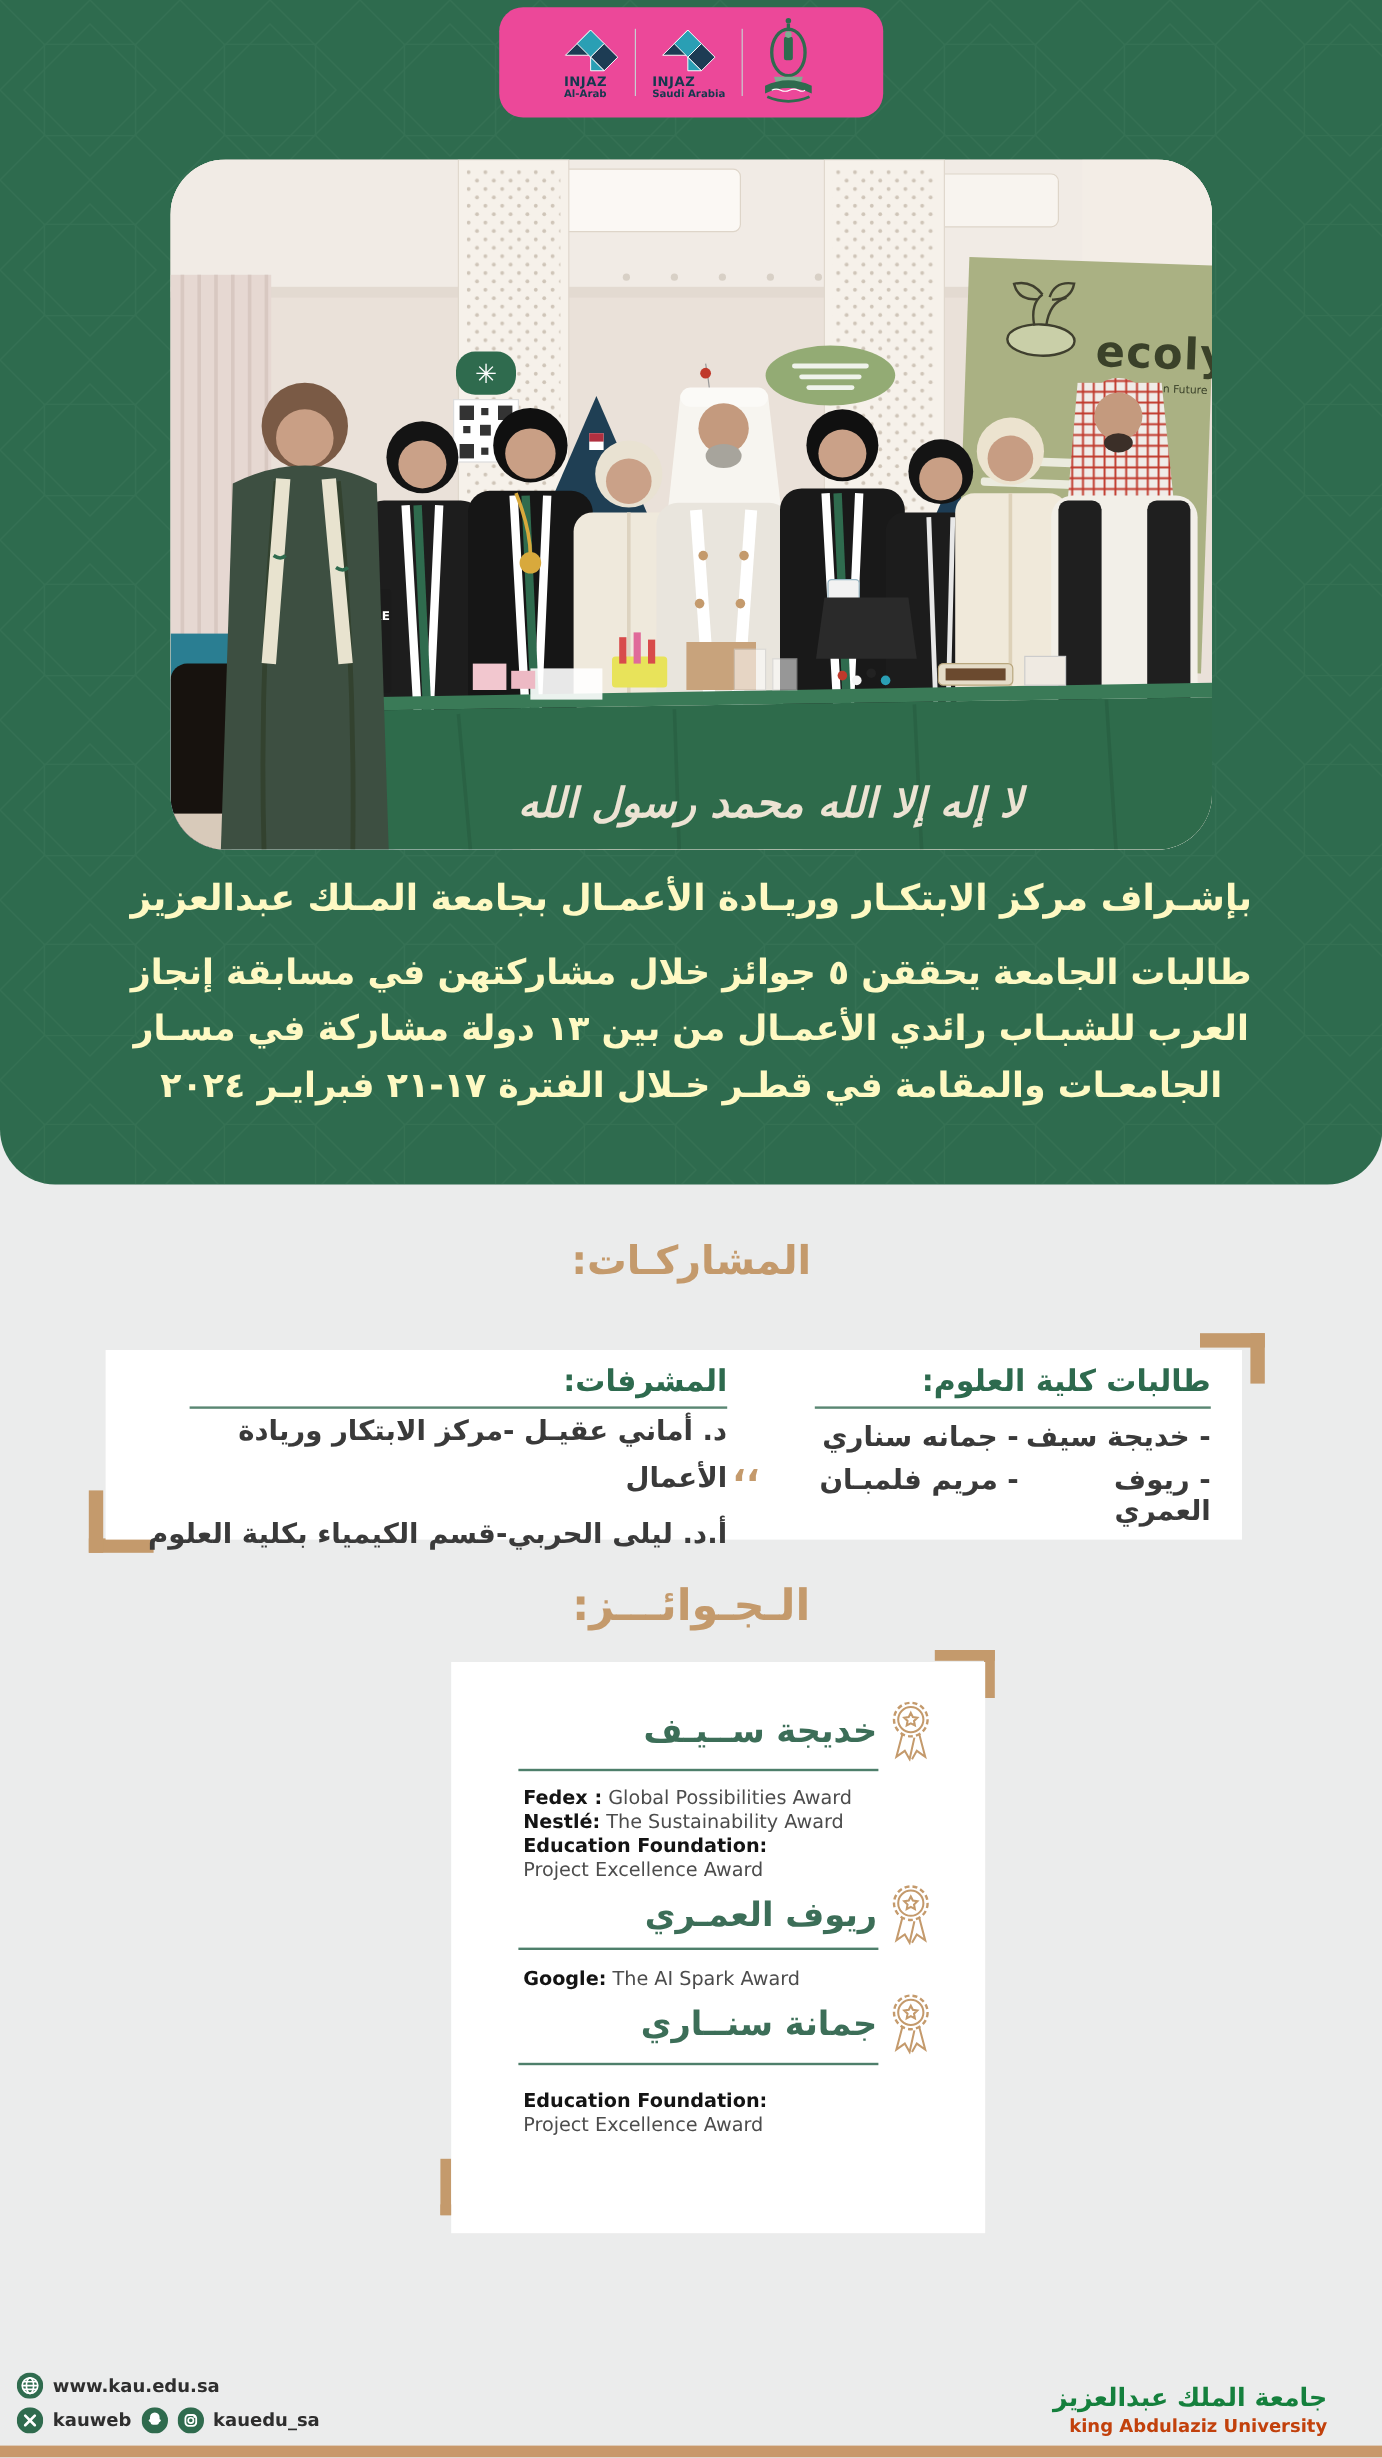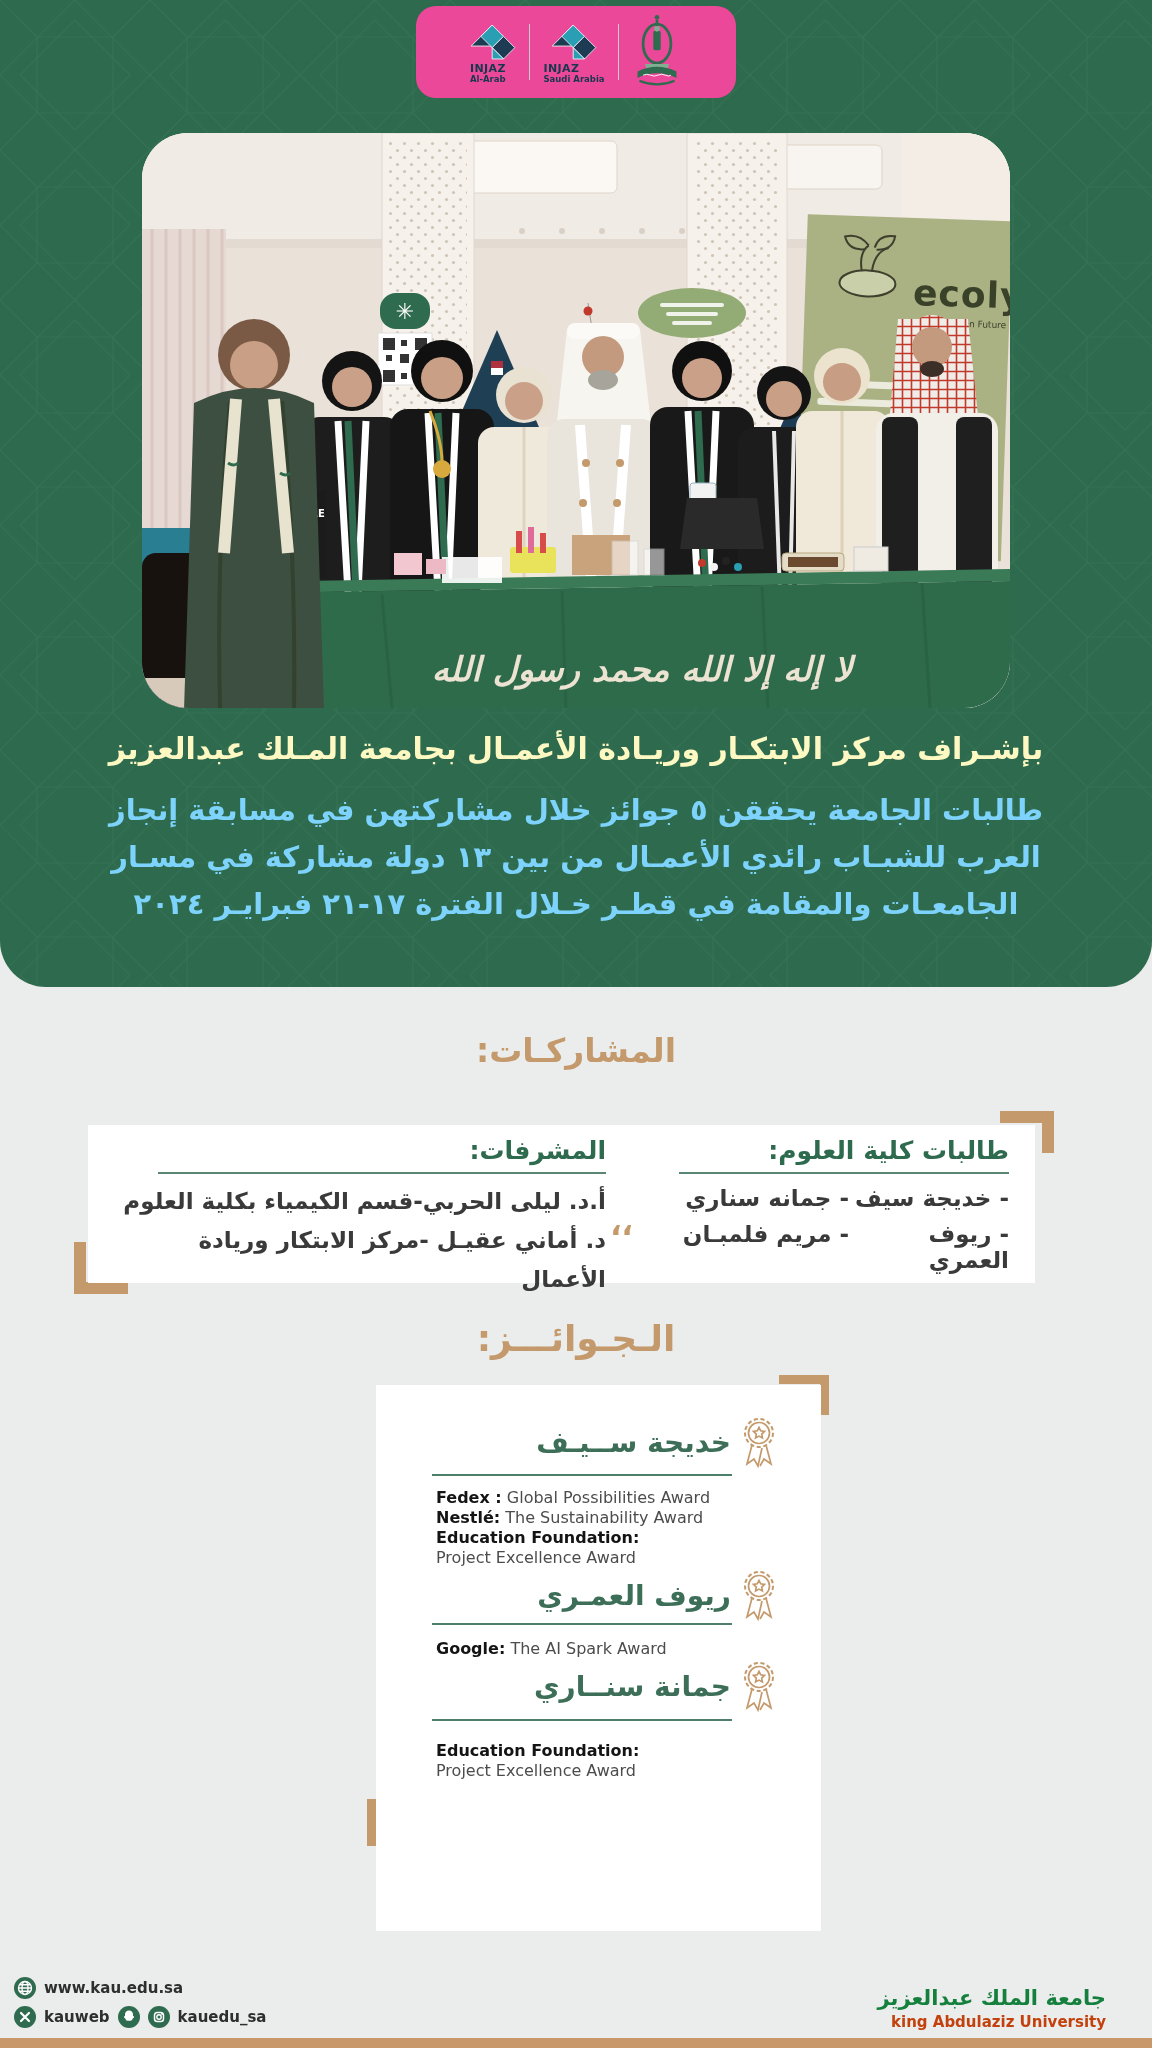--- a/index.html
+++ b/index.html
@@ -17,21 +17,21 @@
   .injaz .t1{font-size:11px;font-weight:800;color:#16384e;letter-spacing:.4px;line-height:11px;}
   .injaz .t2{font-size:8.5px;font-weight:700;color:#16384e;line-height:10px;}
   .sep{width:1.5px;height:56px;background:#c8cdd0;}
   
   .photo-card{position:absolute;left:142px;top:133px;width:868px;height:575px;border-radius:46px;
               overflow:hidden;background:#e9e0d8;}
   .photo-card svg{display:block;}
   
   .gold-head{position:absolute;left:0;top:731px;width:100%;text-align:center;color:#fef9c3;
              font-size:30px;font-weight:800;white-space:nowrap;direction:rtl;}
-  .body-line{position:absolute;left:0;width:100%;text-align:center;color:#7dd3fc;
+  .body-line{position:absolute;left:0;width:100%;text-align:center;color:#fef9c3;
              font-size:29px;font-weight:800;white-space:nowrap;direction:rtl;}
   
   .sec-title{position:absolute;left:0;width:100%;text-align:center;color:#c49a6c;font-weight:800;direction:rtl;}
   .card{position:absolute;background:#ffffff;}
   .br{position:absolute;border:0 solid #c49a6c;}
   .br.tr{border-top-width:12px;border-right-width:12px;}
   .br.bl{border-left-width:12px;border-bottom-width:12px;}
   .col-h{font-size:25px;font-weight:800;color:#2d6a4e;}
   .uline{border-bottom:2px solid #5a8773;height:0;}
   .names-grid{display:grid;grid-template-columns:160px 178px;row-gap:10px;margin-top:11px;
@@ -406,31 +406,31 @@
         <span>- ريوف العمري</span>
         <span>- مريم فلمبـان</span>
       </div>
     </div>
 
     <div class="quote" style="right:402px;top:82px;">،،</div>
 
     <div style="position:absolute;left:26px;top:11px;width:492px;direction:rtl;text-align:right;">
       <div class="col-h">المشرفات:</div>
       <div class="uline" style="width:448px;margin-top:7px;"></div>
+      <div class="sup-line">د. أماني عقيـل -مركز الابتكار وريادة الأعمال</div>
       <div class="sup-line" style="margin-top:8px;">أ.د. ليلى الحربي-قسم الكيمياء بكلية العلوم</div>
-      <div class="sup-line">د. أماني عقيـل -مركز الابتكار وريادة الأعمال</div>
     </div>
   </div>
 
   <div class="sec-title" style="top:1318px;font-size:36px;">الـجـوائـــز:</div>
 
   <div class="br tr" style="left:779px;top:1375px;width:50px;height:40px;border-top-width:9px;border-right-width:9px;"></div>
   <div class="br bl" style="left:367px;top:1799px;width:47px;height:47px;border-left-width:9px;border-bottom-width:9px;"></div>
 
-  <div class="card" style="left:376px;top:1385px;width:445px;height:546px;">
+  <div class="card" style="left:376px;top:1385px;width:445px;height:476px;">
 
     <div class="aw-row" style="top:31px;right:42px;">
       <span class="aw-name">خديجة ســيـف</span>
       <svg width="40" height="52" viewBox="0 0 40 52">
         <g fill="none" stroke="#c49a6c" stroke-width="1.7">
           <path d="M13 29 L8 48 L15 43 L19 50 L23 32"></path>
           <path d="M27 29 L32 48 L25 43 L21 50"></path>
           <circle cx="20" cy="17" r="14" stroke-width="2" stroke-dasharray="4.1 2.6"></circle>
           <circle cx="20" cy="17" r="10.5"></circle>
           <path d="M20 11.4 L21.7 14.8 L25.5 15.4 L22.7 18.1 L23.4 21.9 L20 20.1 L16.6 21.9 L17.3 18.1 L14.5 15.4 L18.3 14.8 Z"></path>

